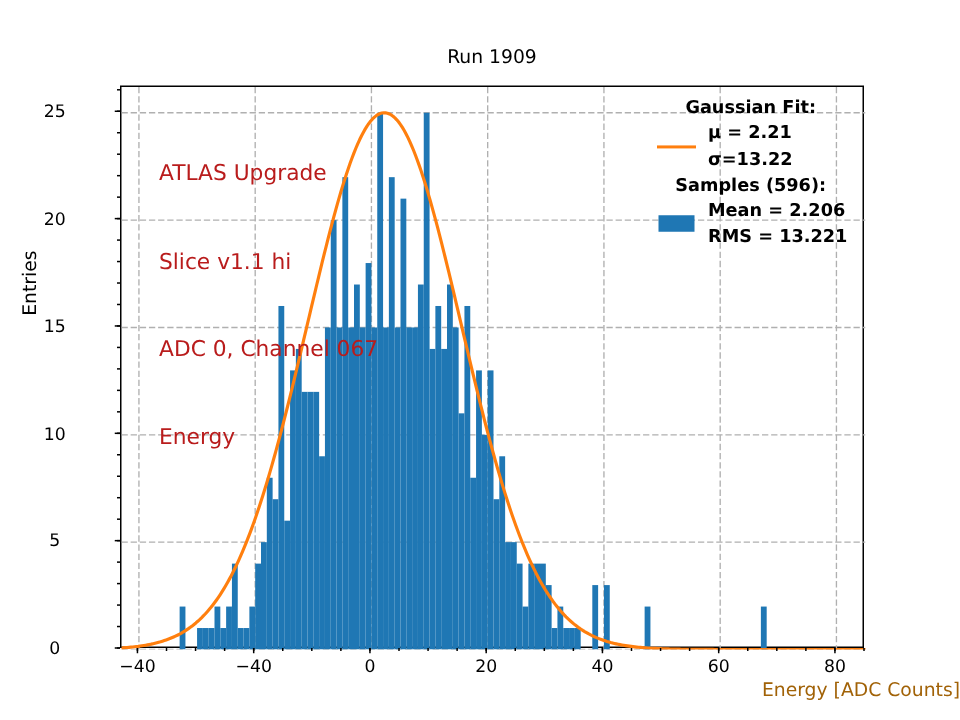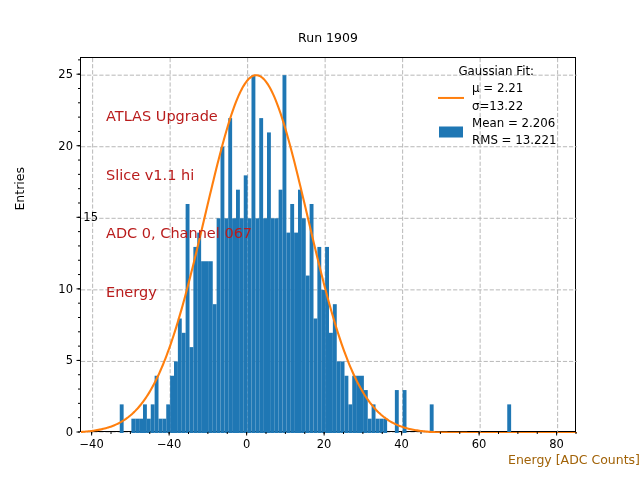--- a/index.html
+++ b/index.html
@@ -57,21 +57,21 @@
     font-size: 11.5px;
     color: #000000;
     transform: translateX(-50%);
     white-space: nowrap;
   }
   .ytick-label {
     position: absolute;
     font-size: 11.5px;
     color: #000000;
     transform: translateY(-50%);
-    text-align: right;
+    text-align: center;
     white-space: nowrap;
   }
   
   #xlabel {
     position: absolute;
     right: 0px;
     top: 452px;
     font-size: 12.5px;
     color: #a16207;
     white-space: nowrap;
@@ -108,21 +108,21 @@
   #annotation div { white-space: nowrap; }
   
   #legend {
     position: absolute;
     left: 355px;
     top: 5px;
     font-size: 11.8px;
     line-height: 17.3px;
     color: #000000;
   }
-  .legend-group { position: relative; }
+  .legend-group { position: relative; font-weight: bold; }
   .legend-head {
     text-align: center;
     white-space: nowrap;
   }
   .legend-row {
     display: flex;
     align-items: center;
     white-space: nowrap;
   }
   .legend-key {
@@ -271,20 +271,21 @@
         <div class="legend-head">Gaussian Fit:</div>
         <div class="legend-row">
           <span class="legend-key line"></span>
           <span class="legend-lines">
             <div>μ = 2.21</div>
             <div>σ=13.22</div>
           </span>
         </div>
       </div>
       <div class="legend-group">
+        <div class="legend-head">Samples (596):</div>
         <div class="legend-row">
           <span class="legend-key patch"></span>
           <span class="legend-lines">
             <div>Mean = 2.206</div>
             <div>RMS = 13.221</div>
           </span>
         </div>
       </div>
     </div>
   </div>
@@ -297,21 +298,21 @@
       <div class="xtick-label" style="left: 246.625px; top: 437px;">0</div>
       <div class="xtick-label" style="left: 324.125px; top: 437px;">20</div>
       <div class="xtick-label" style="left: 401.625px; top: 437px;">40</div>
       <div class="xtick-label" style="left: 479.125px; top: 437px;">60</div>
       <div class="xtick-label" style="left: 556.625px; top: 437px;">80</div>
     </div>
   <div id="yticks">
       <div class="ytick-label" style="left: 0px; width: 73px; top: 432px;">0</div>
       <div class="ytick-label" style="left: 0px; width: 73px; top: 360.435px;">5</div>
       <div class="ytick-label" style="left: 0px; width: 73px; top: 288.87px;">10</div>
-      <div class="ytick-label" style="left: 0px; width: 73px; top: 217.305px; margin-left: 25px;">15</div>
+      <div class="ytick-label" style="left: 0px; width: 73px; top: 217.305px;">15</div>
       <div class="ytick-label" style="left: 0px; width: 73px; top: 145.74px;">20</div>
       <div class="ytick-label" style="left: 0px; width: 73px; top: 74.1756px;">25</div>
     </div>
   <svg id="tickmarks" style="position:absolute;left:0;top:0;width:640px;height:480px;pointer-events:none;">
       <line x1="91.625" y1="432" x2="91.625" y2="435.5" stroke="#000" stroke-width="1"></line>
       <line x1="169.125" y1="432" x2="169.125" y2="435.5" stroke="#000" stroke-width="1"></line>
       <line x1="246.625" y1="432" x2="246.625" y2="435.5" stroke="#000" stroke-width="1"></line>
       <line x1="324.125" y1="432" x2="324.125" y2="435.5" stroke="#000" stroke-width="1"></line>
       <line x1="401.625" y1="432" x2="401.625" y2="435.5" stroke="#000" stroke-width="1"></line>
       <line x1="479.125" y1="432" x2="479.125" y2="435.5" stroke="#000" stroke-width="1"></line>

